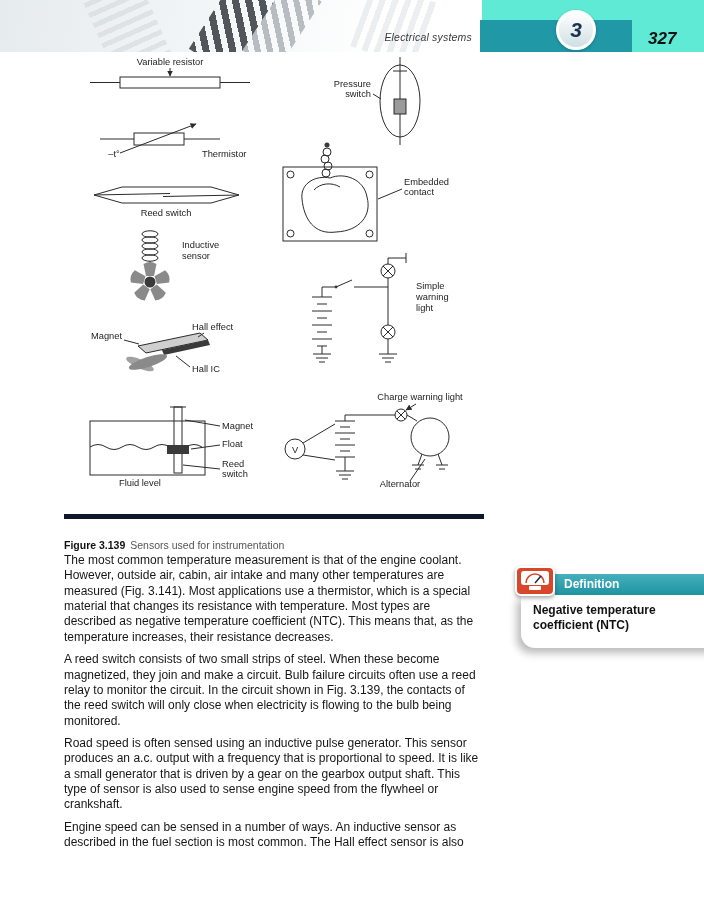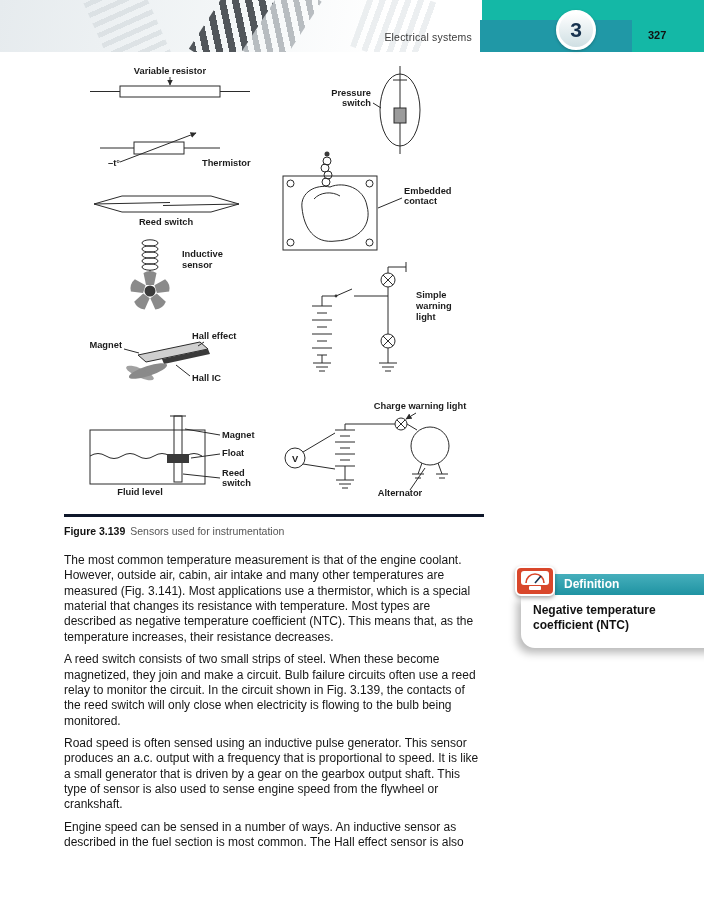--- a/index.html
+++ b/index.html
@@ -1,50 +1,50 @@
 <!DOCTYPE html>
 <html><head>
 <meta charset="utf-8">
 <style>
   * { margin:0; padding:0; box-sizing:border-box; }
   body { background:#e9e9e9; font-family:"Liberation Sans", sans-serif; }
   .page { position:relative; width:704px; height:900px; background:#ffffff; overflow:hidden; margin:0 auto; }
 
   
-  .header { position:absolute; top:0; left:0; width:704px; height:52px; background:#14b8a6; }
+  .header { position:absolute; top:0; left:0; width:704px; height:52px; background:#5eead4;font-style:italic; }
   .header-art { position:absolute; top:0; left:0; width:482px; height:52px; overflow:hidden;
     background:linear-gradient(100deg,#e6ebee 0%,#f3f6f7 45%,#ffffff 80%); }
   .art-stripe { position:absolute; }
   .stripe-a { left:208px; top:-16px; width:46px; height:84px; transform:rotate(33deg);
     background:repeating-linear-gradient(45deg,#43484d 0 7px, rgba(255,255,255,0) 7px 13px); opacity:.92; }
   .stripe-b { left:262px; top:-16px; width:40px; height:84px; transform:rotate(33deg);
     background:repeating-linear-gradient(45deg,#8d949a 0 6px, rgba(255,255,255,0) 6px 12px); opacity:.6; }
   .stripe-c { left:96px; top:-20px; width:60px; height:90px; transform:rotate(-24deg);
     background:repeating-linear-gradient(0deg,#ccd3d7 0 5px, rgba(255,255,255,0) 5px 11px); opacity:.5; }
   .stripe-d { left:360px; top:-10px; width:70px; height:70px; transform:rotate(20deg);
     background:repeating-linear-gradient(90deg,#dfe4e7 0 6px, rgba(255,255,255,0) 6px 12px); opacity:.6; }
   .running-head { position:absolute; left:320px; top:31px; width:152px; text-align:right;
     font-size:10.5px; color:#3a3a3a; letter-spacing:.2px; }
   .teal-band { position:absolute; left:480px; top:20px; width:152px; height:32px; background:#2098a6; }
   .chapter-circle { position:absolute; left:556px; top:10px; width:40px; height:40px; border-radius:50%;
     background:linear-gradient(180deg,#ffffff 0%,#cfdfe3 100%); border:3px solid #ffffff;
     box-shadow:0 1px 3px rgba(0,0,0,.25); display:flex; align-items:center; justify-content:center;
     font-weight:bold; font-size:21px; color:#17324e; }
-  .page-number { position:absolute; left:648px; top:29px; font-size:11px; font-weight:bold; color:#111; }
+  .page-number { position:absolute; left:648px; top:29px; font-size:17px; font-weight:bold; color:#111; }
 
   
-  .figure-wrap { position:absolute; left:64px; top:58px; width:420px; height:456px;font-weight:bold; }
+  .figure-wrap { position:absolute; left:64px; top:49px; width:420px; height:456px; }
   svg text { font-size:9.3px; fill:#1c1c1c; font-family:"Liberation Sans", sans-serif; }
   .ln { stroke:#2b2b2b; stroke-width:1; fill:none; }
   .fill-dark { fill:#3a3a3a; stroke:none; }
   .fill-mid { fill:#8a8a8a; stroke:none; }
   .fill-lite { fill:#cfcfcf; stroke:#2b2b2b; stroke-width:1; }
 
   .figure-caption { position:absolute; left:64px; top:514px; width:420px;
-    border-top:3px solid #0f172a; padding-top:8px; font-size:10.5px; color:#555; }
+    border-top:5px solid #0f172a; padding-top:20px; font-size:10.5px; color:#555; }
   .figure-caption b { color:#111; margin-right:5px; }
 
   
   .body-text { position:absolute; left:64px; top:553px; width:415px; font-size:12px;
     line-height:1.28; color:#161616; }
   .body-text p { margin-bottom:7px; }
 
   
   .def-box { position:absolute; left:513px; top:566px; width:207px; }
   .def-icon { position:absolute; left:2px; top:0; width:40px; height:30px; background:#d9472b;

